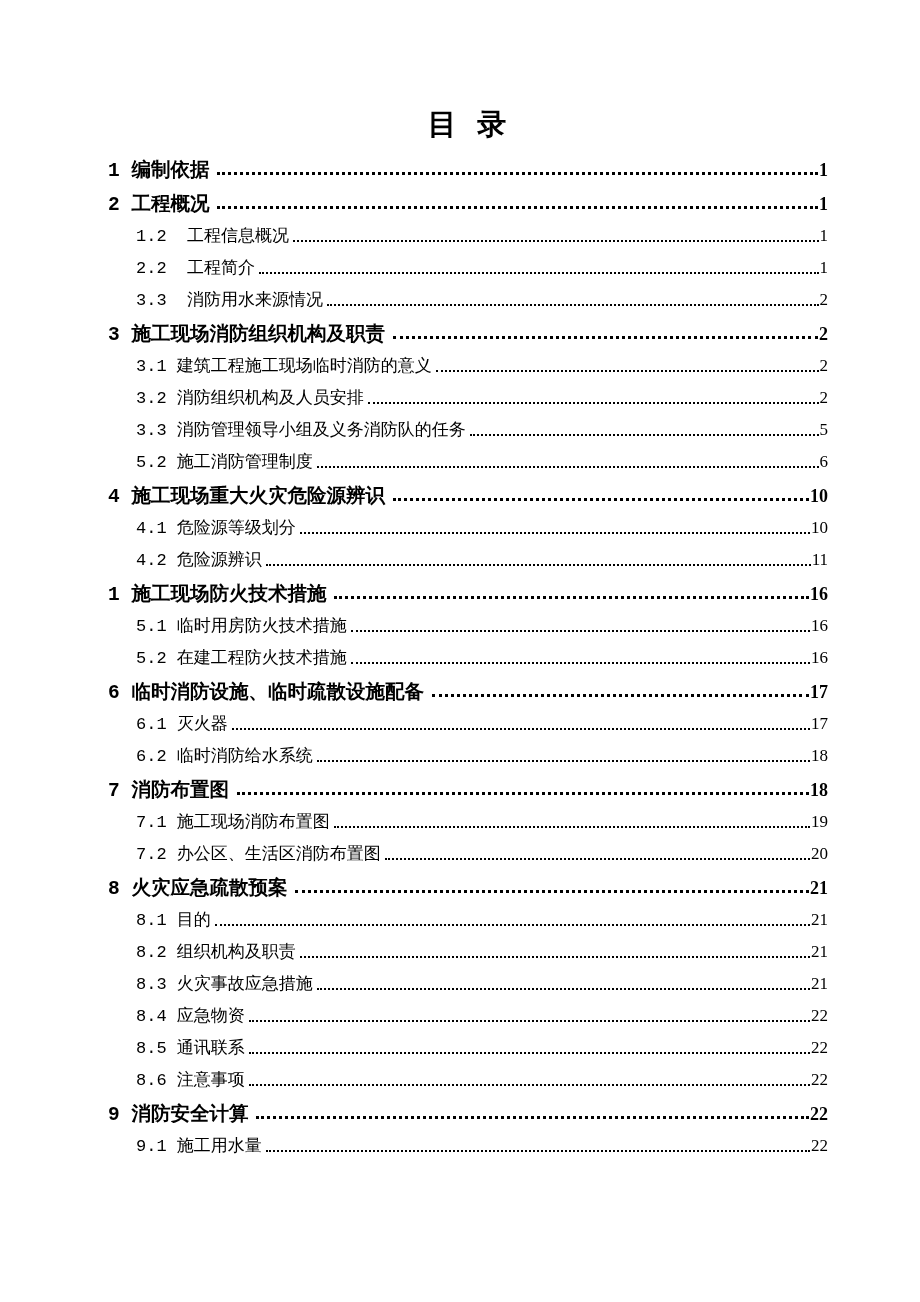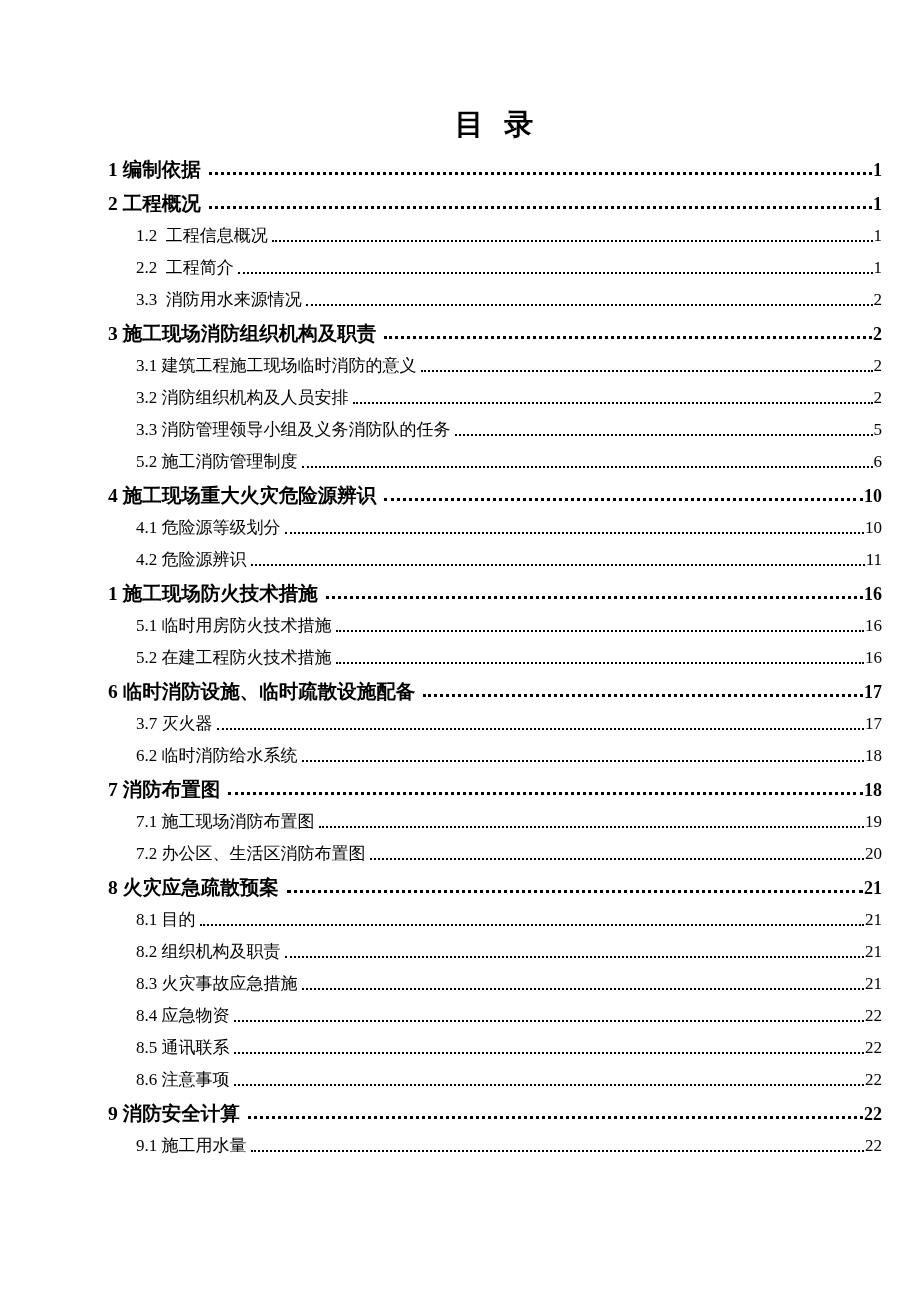--- a/index.html
+++ b/index.html
@@ -11,21 +11,21 @@
     width: 920px;
     height: 1302px;
     font-family: "Liberation Serif", "DejaVu Serif", serif;
     color: #000000;
     overflow: hidden;
   }
   .page {
     box-sizing: border-box;
     width: 920px;
     height: 1009px;
-    padding: 106px 38px 0 108px;
+    padding: 106px 92px 0 108px;
   }
   .doc-title {
     text-align: center;
     font-size: 29px;
     font-weight: bold;
     letter-spacing: 2px;
     line-height: 36px;
     margin: 0 0 14px 0;
     white-space: pre;
   }
@@ -45,20 +45,21 @@
     margin-bottom: 12px;
   }
   .toc-row.lvl2 {
     font-size: 17px;
     padding-left: 28px;
   }
   .toc-label {
     white-space: pre;
     flex: 0 0 auto;
     padding-right: 3px;
+    font-family: Liberation Mono, monospace;
   }
   .lvl1 .toc-label { padding-right: 7px; }
   .toc-dots {
     flex: 1 1 auto;
     align-self: flex-end;
     margin: 0 1px 4px 1px;
     border-bottom: 2px dotted #000;
     height: 0;
   }
   .lvl1 .toc-dots {
@@ -161,21 +162,21 @@
     <span class="toc-label">5.2 在建工程防火技术措施</span>
     <span class="toc-dots"></span>
     <span class="toc-page">16</span>
   </div>
       <div class="toc-row lvl1">
     <span class="toc-label">6 临时消防设施、临时疏散设施配备</span>
     <span class="toc-dots"></span>
     <span class="toc-page">17</span>
   </div>
       <div class="toc-row lvl2">
-    <span class="toc-label">3.7 灭火器</span>
+    <span class="toc-label">6.1 灭火器</span>
     <span class="toc-dots"></span>
     <span class="toc-page">17</span>
   </div>
       <div class="toc-row lvl2">
     <span class="toc-label">6.2 临时消防给水系统</span>
     <span class="toc-dots"></span>
     <span class="toc-page">18</span>
   </div>
       <div class="toc-row lvl1">
     <span class="toc-label">7 消防布置图</span>

